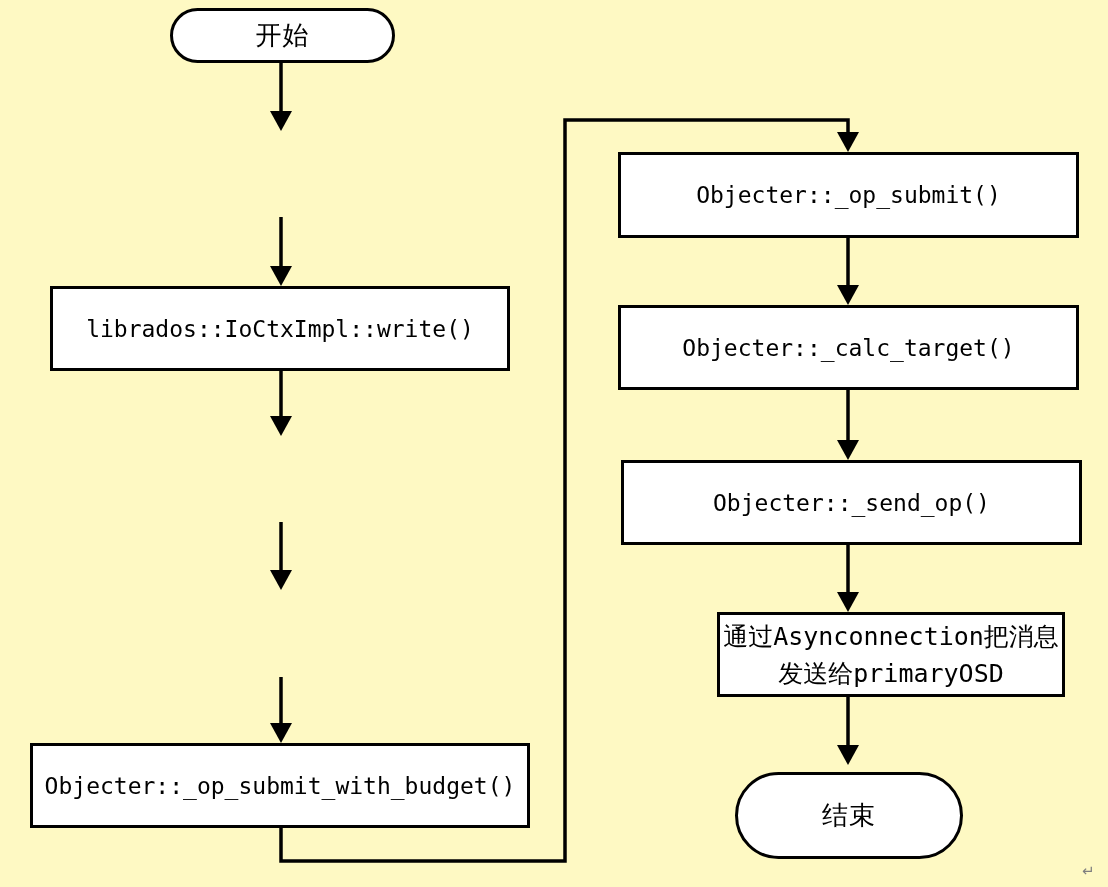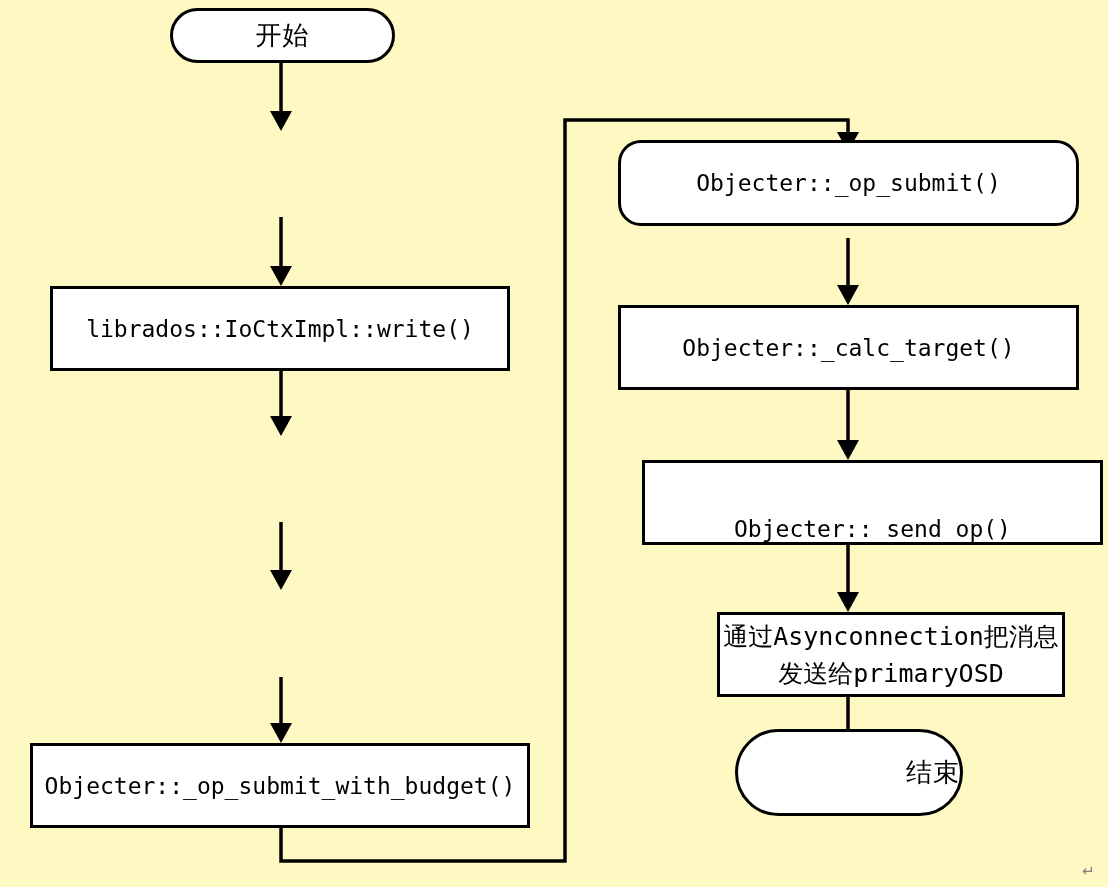--- a/index.html
+++ b/index.html
@@ -46,25 +46,25 @@
     line-height: 37px;
     white-space: nowrap;
   }
   
   #start-terminator            { left: 170px; top: 8px;   width: 225px; height: 55px; }
   #box-read-config             { left: 72px;  top: 131px; width: 418px; height: 86px; }
   #box-ioctximpl-write         { left: 50px;  top: 286px; width: 460px; height: 85px; }
   #box-ioctximpl-operate       { left: 50px;  top: 436px; width: 460px; height: 86px; }
   #box-op-submit               { left: 50px;  top: 590px; width: 460px; height: 87px; }
   #box-op-submit-with-budget   { left: 30px;  top: 743px; width: 500px; height: 85px; }
-  #box-op-submit-internal      { left: 618px; top: 140px; width: 461px; height: 86px; border-radius: 23px; }
+  #box-op-submit-internal      { left: 618px; top: 152px; width: 461px; height: 86px; }
   #box-calc-target             { left: 618px; top: 305px; width: 461px; height: 85px; text-align: center; }
-  #box-send-op                 { left: 642px; top: 460px; width: 461px; height: 85px; justify-content: flex-end; }
+  #box-send-op                 { left: 621px; top: 460px; width: 461px; height: 85px; }
   #box-send-to-primary-osd     { left: 674px; top: 612px; width: 348px; height: 85px; margin-left: 43px; }
-  #end-terminator              { left: 735px; top: 729px; width: 228px; height: 87px; align-items: flex-end; }
+  #end-terminator              { left: 735px; top: 772px; width: 228px; height: 87px; }
   #return-mark {
     position: absolute;
     left: 1082px; top: 862px;
     font-size: 15px;
     color: #7f7f7f;
     z-index: 2;
     font-family: "DejaVu Sans", sans-serif;
   }
 </style>
 </head>

